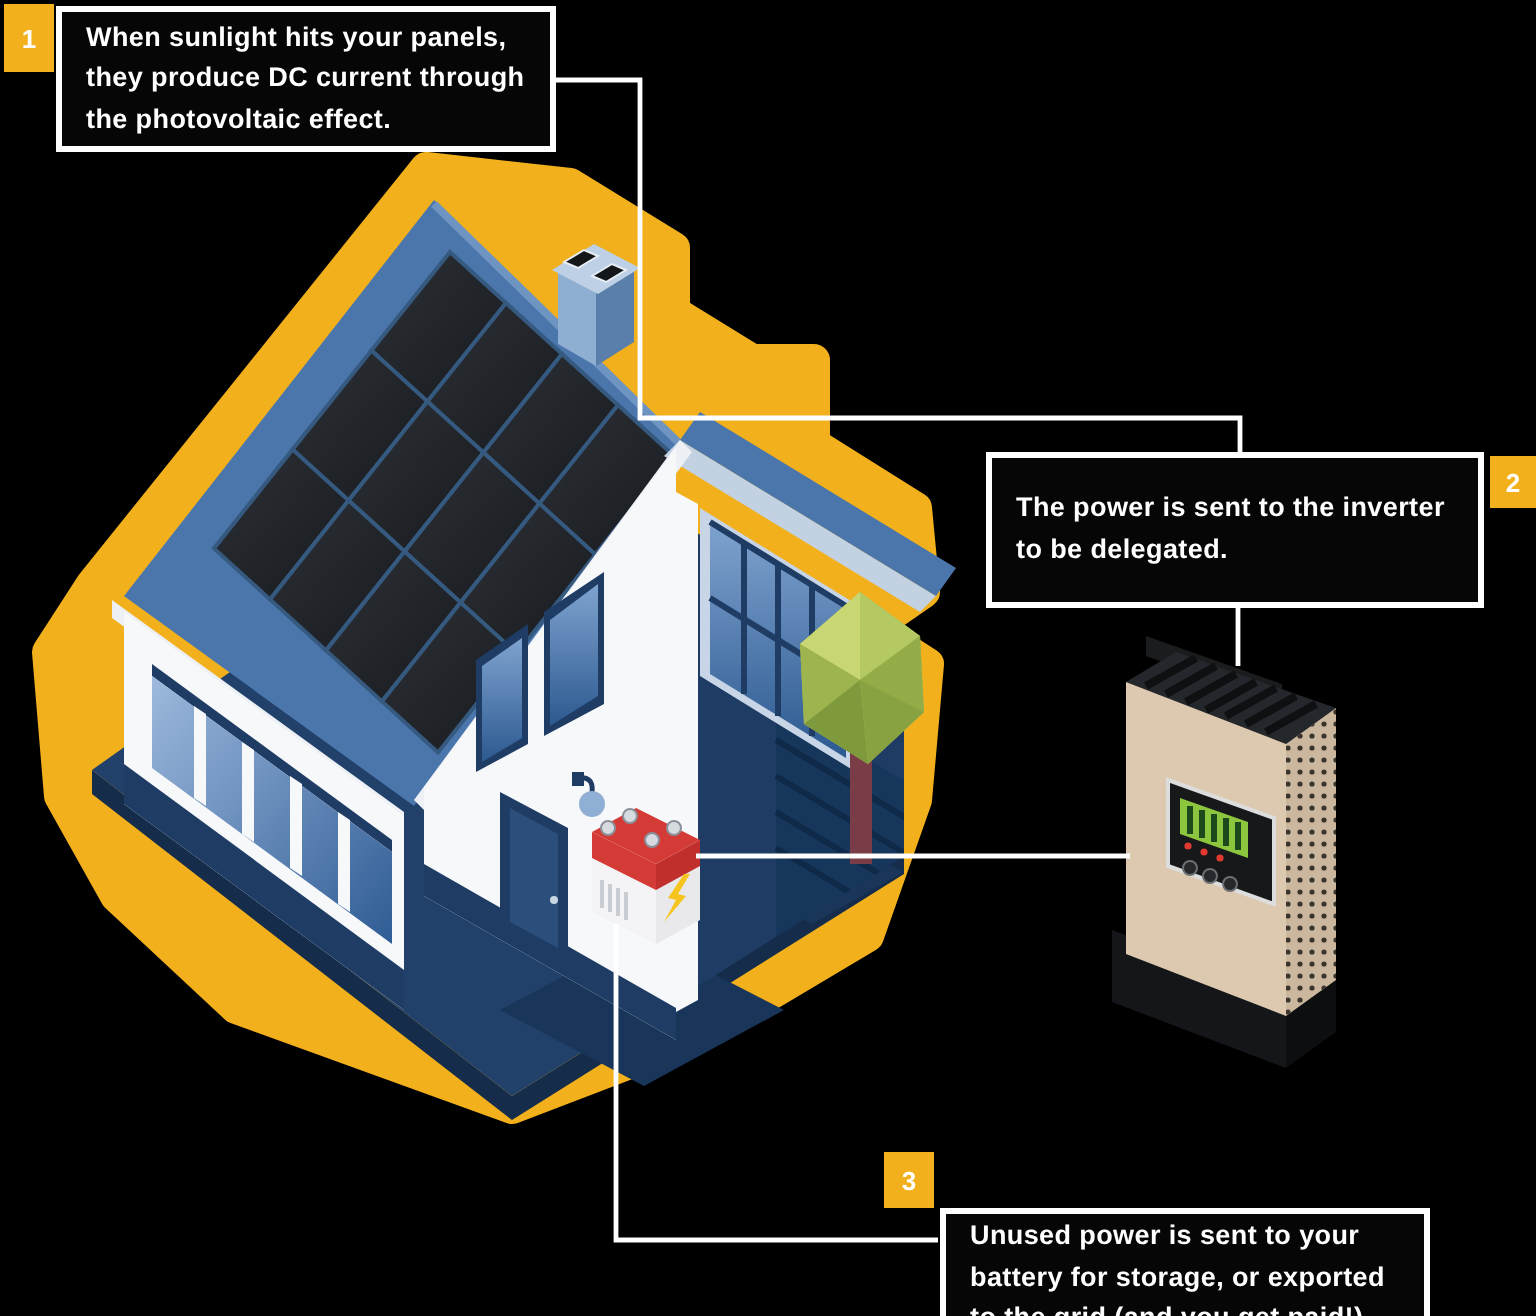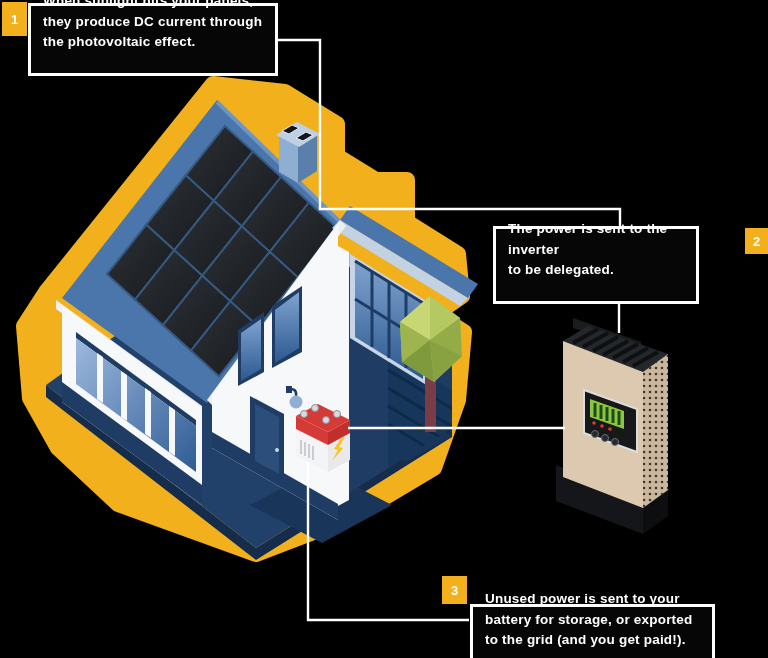--- a/index.html
+++ b/index.html
@@ -3,21 +3,21 @@
 <meta charset="utf-8">
 <style>
   html,body{margin:0;padding:0;background:#000;}
   #stage{position:relative;width:768px;height:658px;background:var(--background,#000);overflow:hidden;font-family:"Liberation Sans",sans-serif;}
   #stage svg{position:absolute;left:0;top:0;}
   .callout{
     position:absolute;box-sizing:border-box;
     background:var(--callout_bg,#060606);
     border:3px solid var(--callout_border,#fff);
     color:var(--text,#fff);
-    display:flex;align-items:flex-end;
+    display:flex;align-items:center;
     padding:20px 12px;
     font-weight:700;font-size:13.5px;line-height:1.52;letter-spacing:.2px;
     white-space:pre-line;
   }
   .badge{
     position:absolute;box-sizing:border-box;
     background:var(--accent_yellow,#F2B01C);
     color:#fff;font-weight:700;font-size:13px;
     display:flex;align-items:center;justify-content:center;
   }
@@ -230,21 +230,21 @@
   </div>
   <div class="callout" style="left:28px;top:3px;width:250px;height:73px;">
     <div>When sunlight hits your panels,
 they produce DC current through
 the photovoltaic effect.</div>
   </div>
 
   <div class="badge" style="left:745px;top:228px;width:23px;height:26px;">
     <span>2</span>
   </div>
-  <div class="callout" style="left:493px;top:226px;width:206px;height:78px;">
+  <div class="callout" style="left:493px;top:226px;width:249px;height:78px;">
     <div>The power is sent to the inverter
 to be delegated.</div>
   </div>
 
   <div class="badge" style="left:442px;top:576px;width:25px;height:28px;">
     <span>3</span>
   </div>
   <div class="callout" style="left:470px;top:580px;width:245px;height:70px;margin-top:24px;">
     <div>Unused power is sent to your
 battery for storage, or exported

